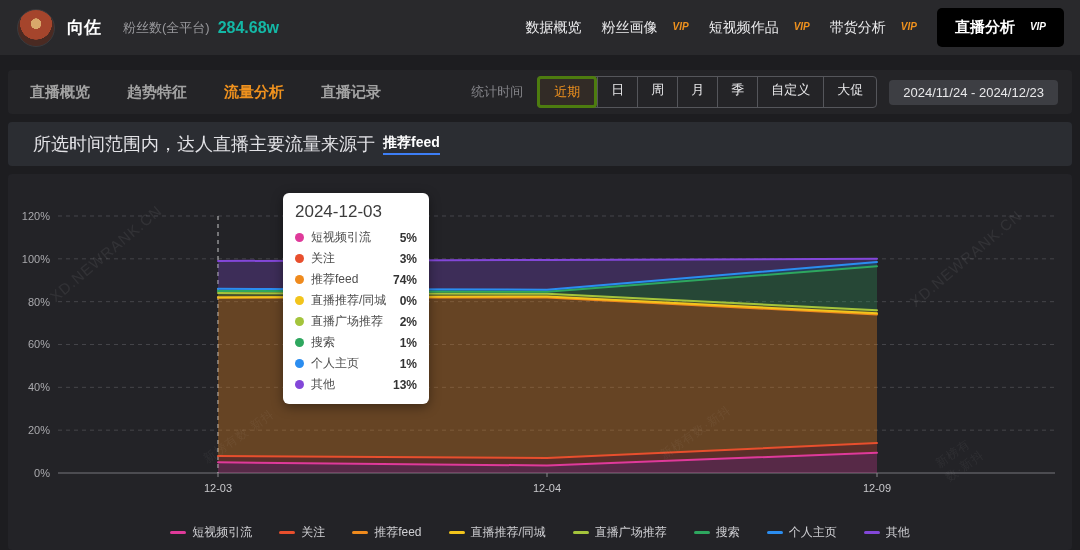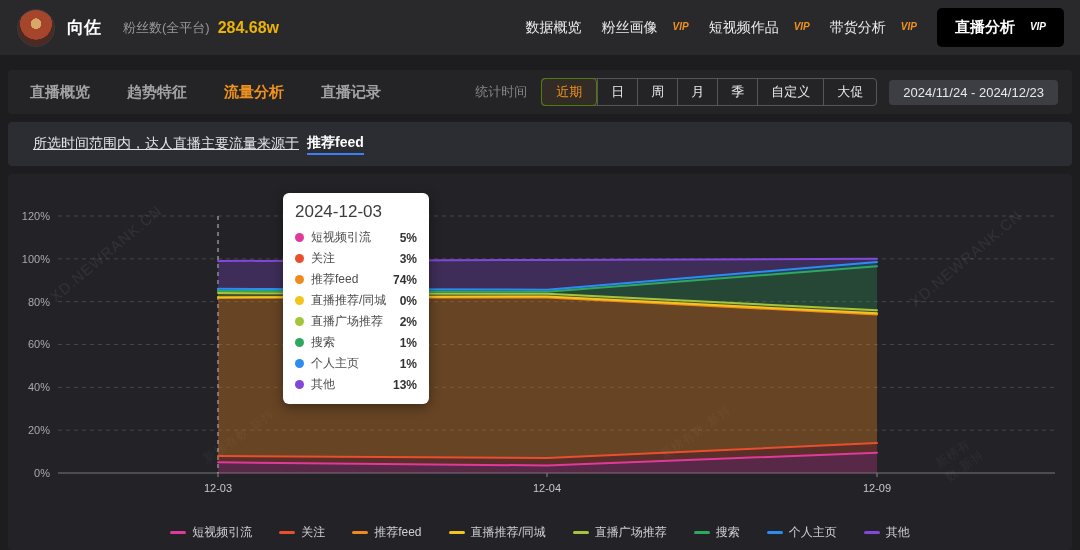--- a/index.html
+++ b/index.html
@@ -8,50 +8,50 @@
   .page { position:relative; width:992px; height:550px; }
 
   
   .header { position:absolute; left:0; top:0; width:1080px; height:55px;
     background:#29292c; display:flex; align-items:center; }
   .avatar { width:38px; height:38px; border-radius:50%; margin-left:17px; flex:0 0 auto;
     background:radial-gradient(circle at 50% 38%, #d8a86a 0 18%, #a5452c 19% 55%, #4a2a22 56% 100%);
     border:1px solid #3a3a3d; }
   .h-name { color:#fff; font-size:17px; font-weight:bold; margin-left:12px; }
   .h-fans-label { color:#98989c; font-size:13px; margin-left:22px; }
-  .h-fans-value { color:#eab308; font-size:16px; font-weight:bold; margin-left:8px; }
+  .h-fans-value { color:#14b8a6; font-size:16px; font-weight:bold; margin-left:8px; }
   .h-nav { margin-left:auto; display:flex; align-items:center; gap:20px; margin-right:16px; }
   .h-nav-item { color:#ececee; font-size:14px; cursor:pointer; white-space:nowrap; }
   .vip-sup { color:#f0921e; font-size:10px; font-weight:bold; font-style:italic;
     vertical-align:2px; margin-left:15px; }
   .h-nav-btn { background:#000000; color:#fff; font-size:15px; font-weight:bold;
     padding:10px 18px; border-radius:5px; border:none; cursor:pointer; white-space:nowrap; }
   .h-nav-btn .vip-sup { color:#fff; }
 
   
   .subnav { position:absolute; left:8px; top:70px; width:1064px; height:44px;
     background:#242427; border-radius:4px; display:flex; align-items:center; }
   .tabs { display:flex; gap:37px; margin-left:22px; }
   .tab { color:#a3a3a3; font-size:15px; font-weight:bold; cursor:pointer; white-space:nowrap; }
   .tab.active { color:#f0921e; }
   .sub-right { margin-left:auto; display:flex; align-items:center; margin-right:14px; }
   .stat-label { color:#85858a; font-size:13px; margin-right:14px; }
   .seg { display:inline-flex; border:1px solid #55565b; border-radius:4px; overflow:visible; }
   .seg-item { color:#e8e8ea; font-size:13px; padding:4px 13px; cursor:pointer;
     border-left:1px solid #55565b; white-space:nowrap; }
   .seg-item:first-child { border-left:none; }
-  .seg-item.active { color:#f0921e; border:1px solid #4d7c0f; border-radius:4px;
+  .seg-item.active { color:#f0921e; border:3px solid #4d7c0f; border-radius:4px;
     margin:-1px 0 -1px -1px; background:rgba(240,146,30,.07); padding:4px 14px; }
   .date-box { background:#3d3e43; border-radius:4px; color:#e8e8ea; font-size:13px;
     padding:5px 14px; margin-left:12px; cursor:pointer; white-space:nowrap; }
 
   
   .banner { position:absolute; left:8px; top:122px; width:1064px; height:44px;
     background:#2b2d32; border-radius:4px; display:flex; align-items:center; }
-  .banner-text { color:#e2e2e6; font-size:14px; margin-left:25px;text-decoration:underline; }
+  .banner-text { color:#e2e2e6; font-size:18px; margin-left:25px; }
   .banner-hl { color:#fff; font-size:14px; font-weight:bold; margin-left:8px;
     border-bottom:2px solid #3d7ef5; padding-bottom:1px; cursor:pointer; }
 
   
   .chart-card { position:absolute; left:8px; top:174px; width:1064px; height:376px;
     background:#232327; border-radius:4px; }
   #chart-svg { position:absolute; left:0; top:180px; }
 
   
   .tooltip { position:absolute; left:283px; top:193px; width:146px; background:#fff;

